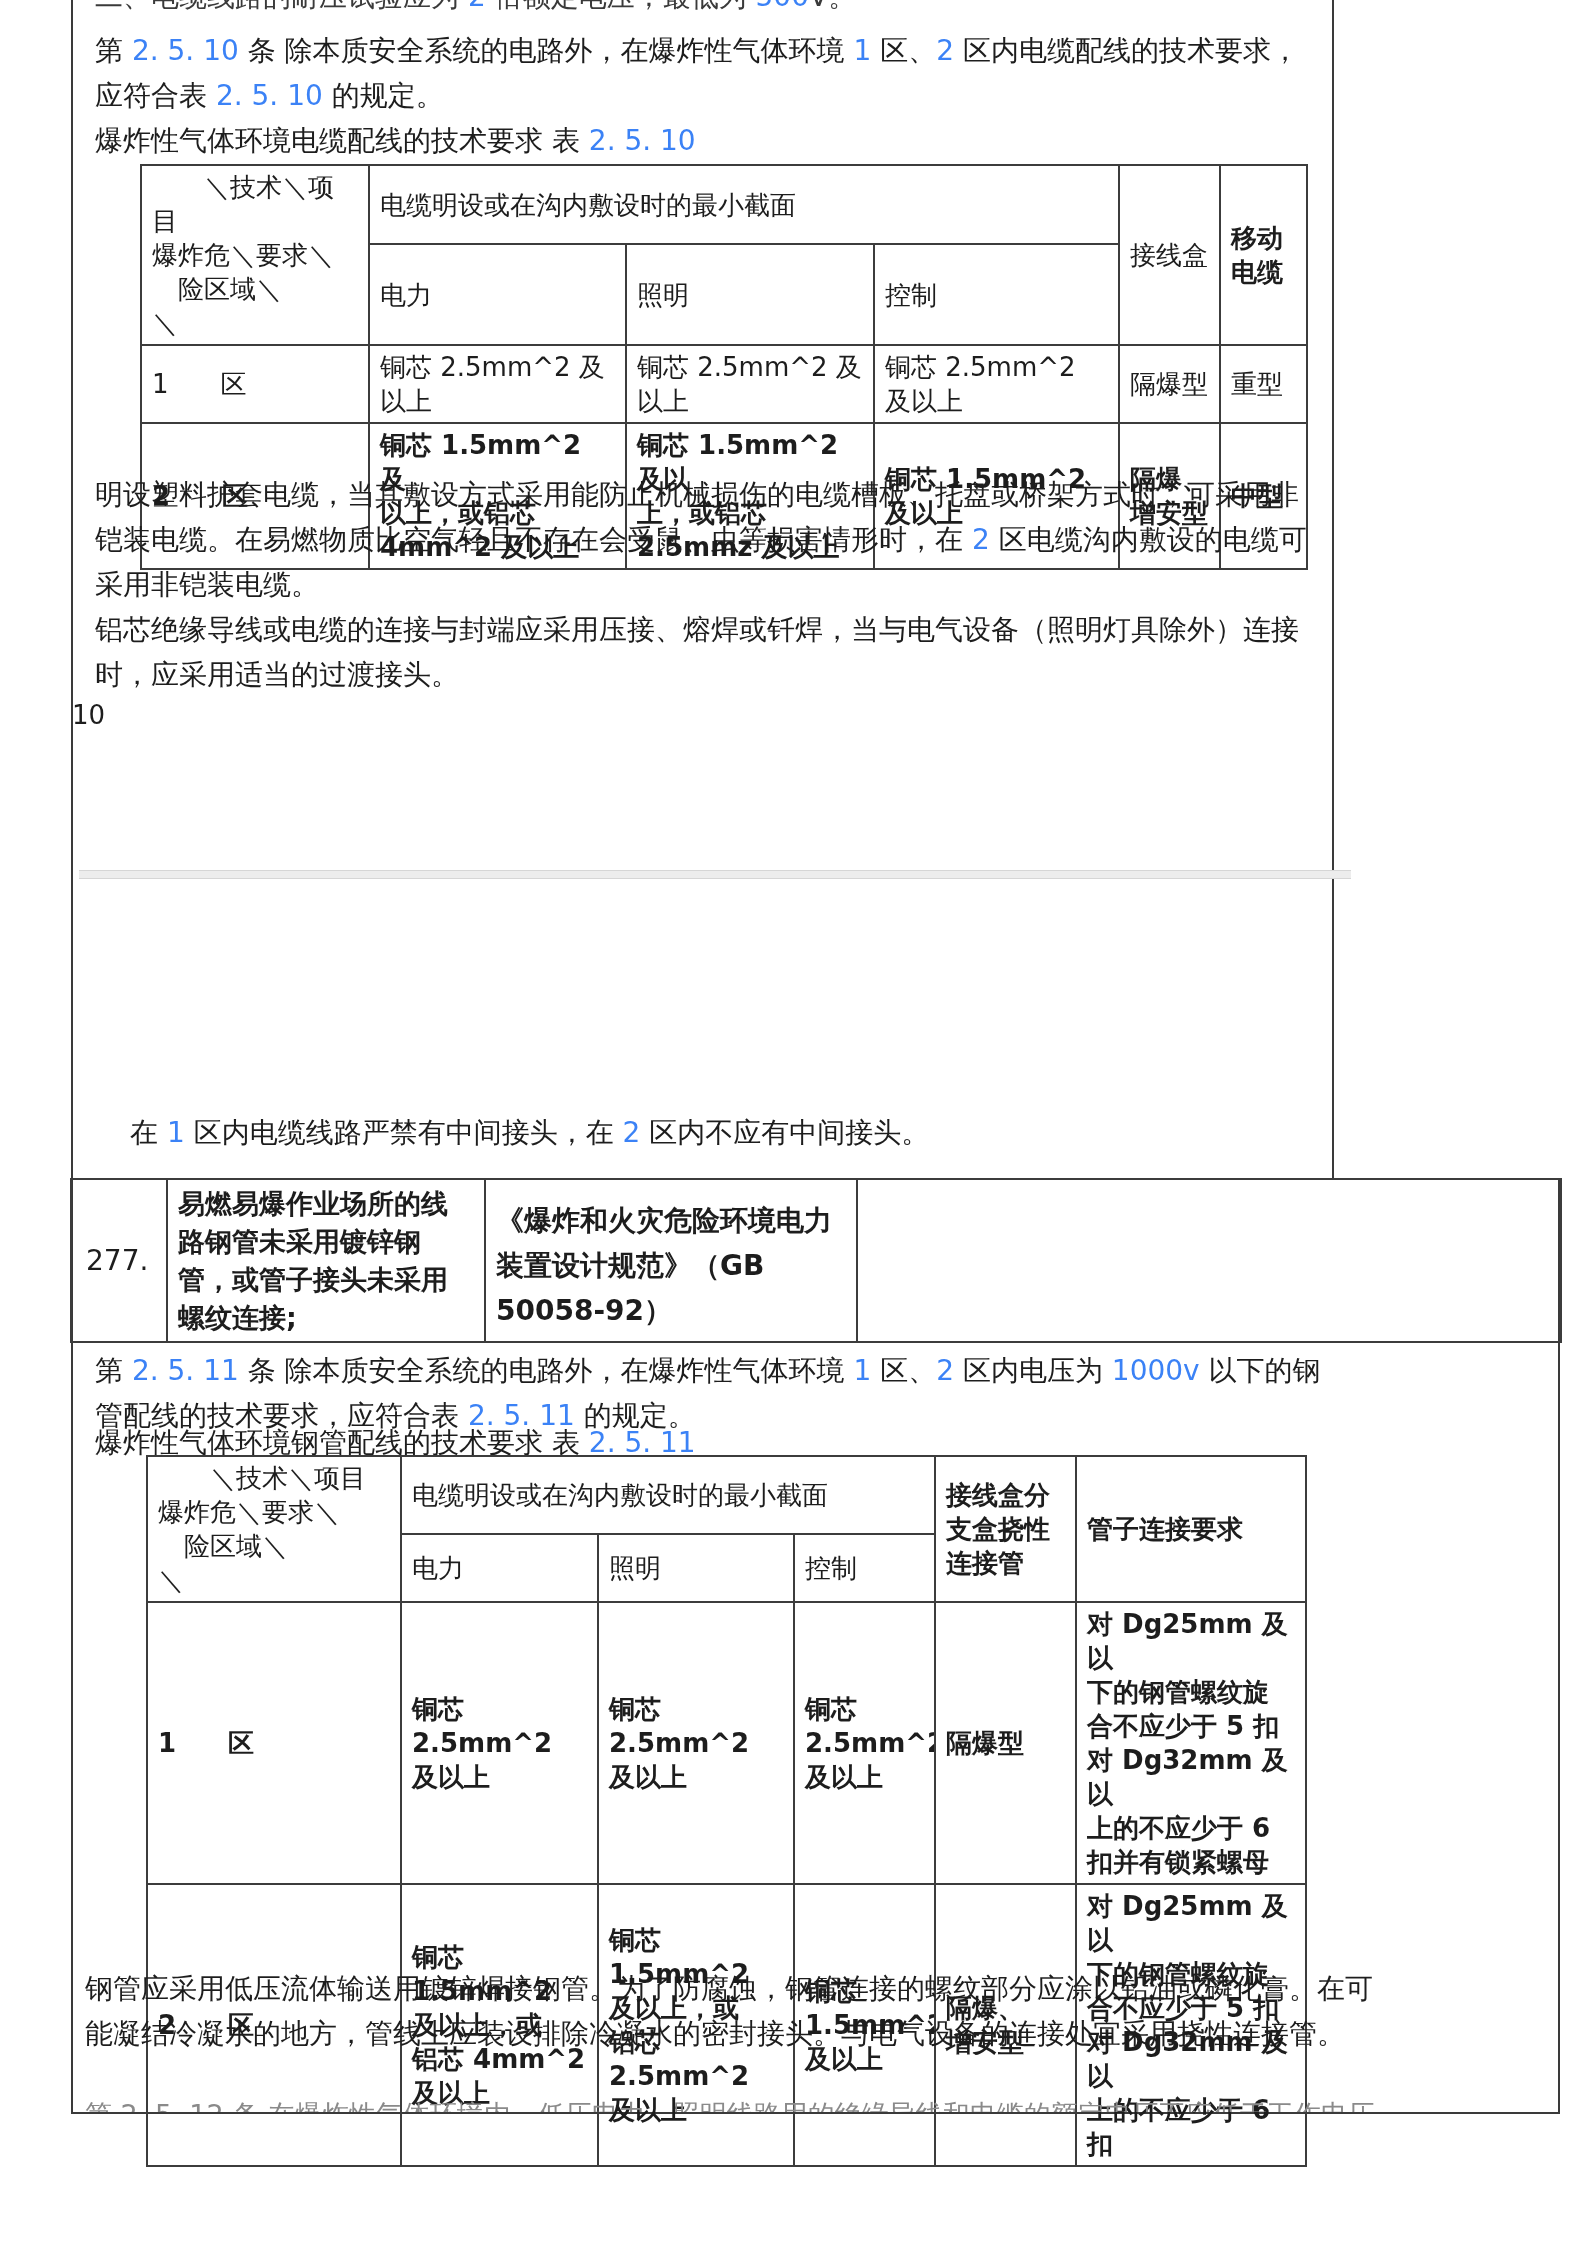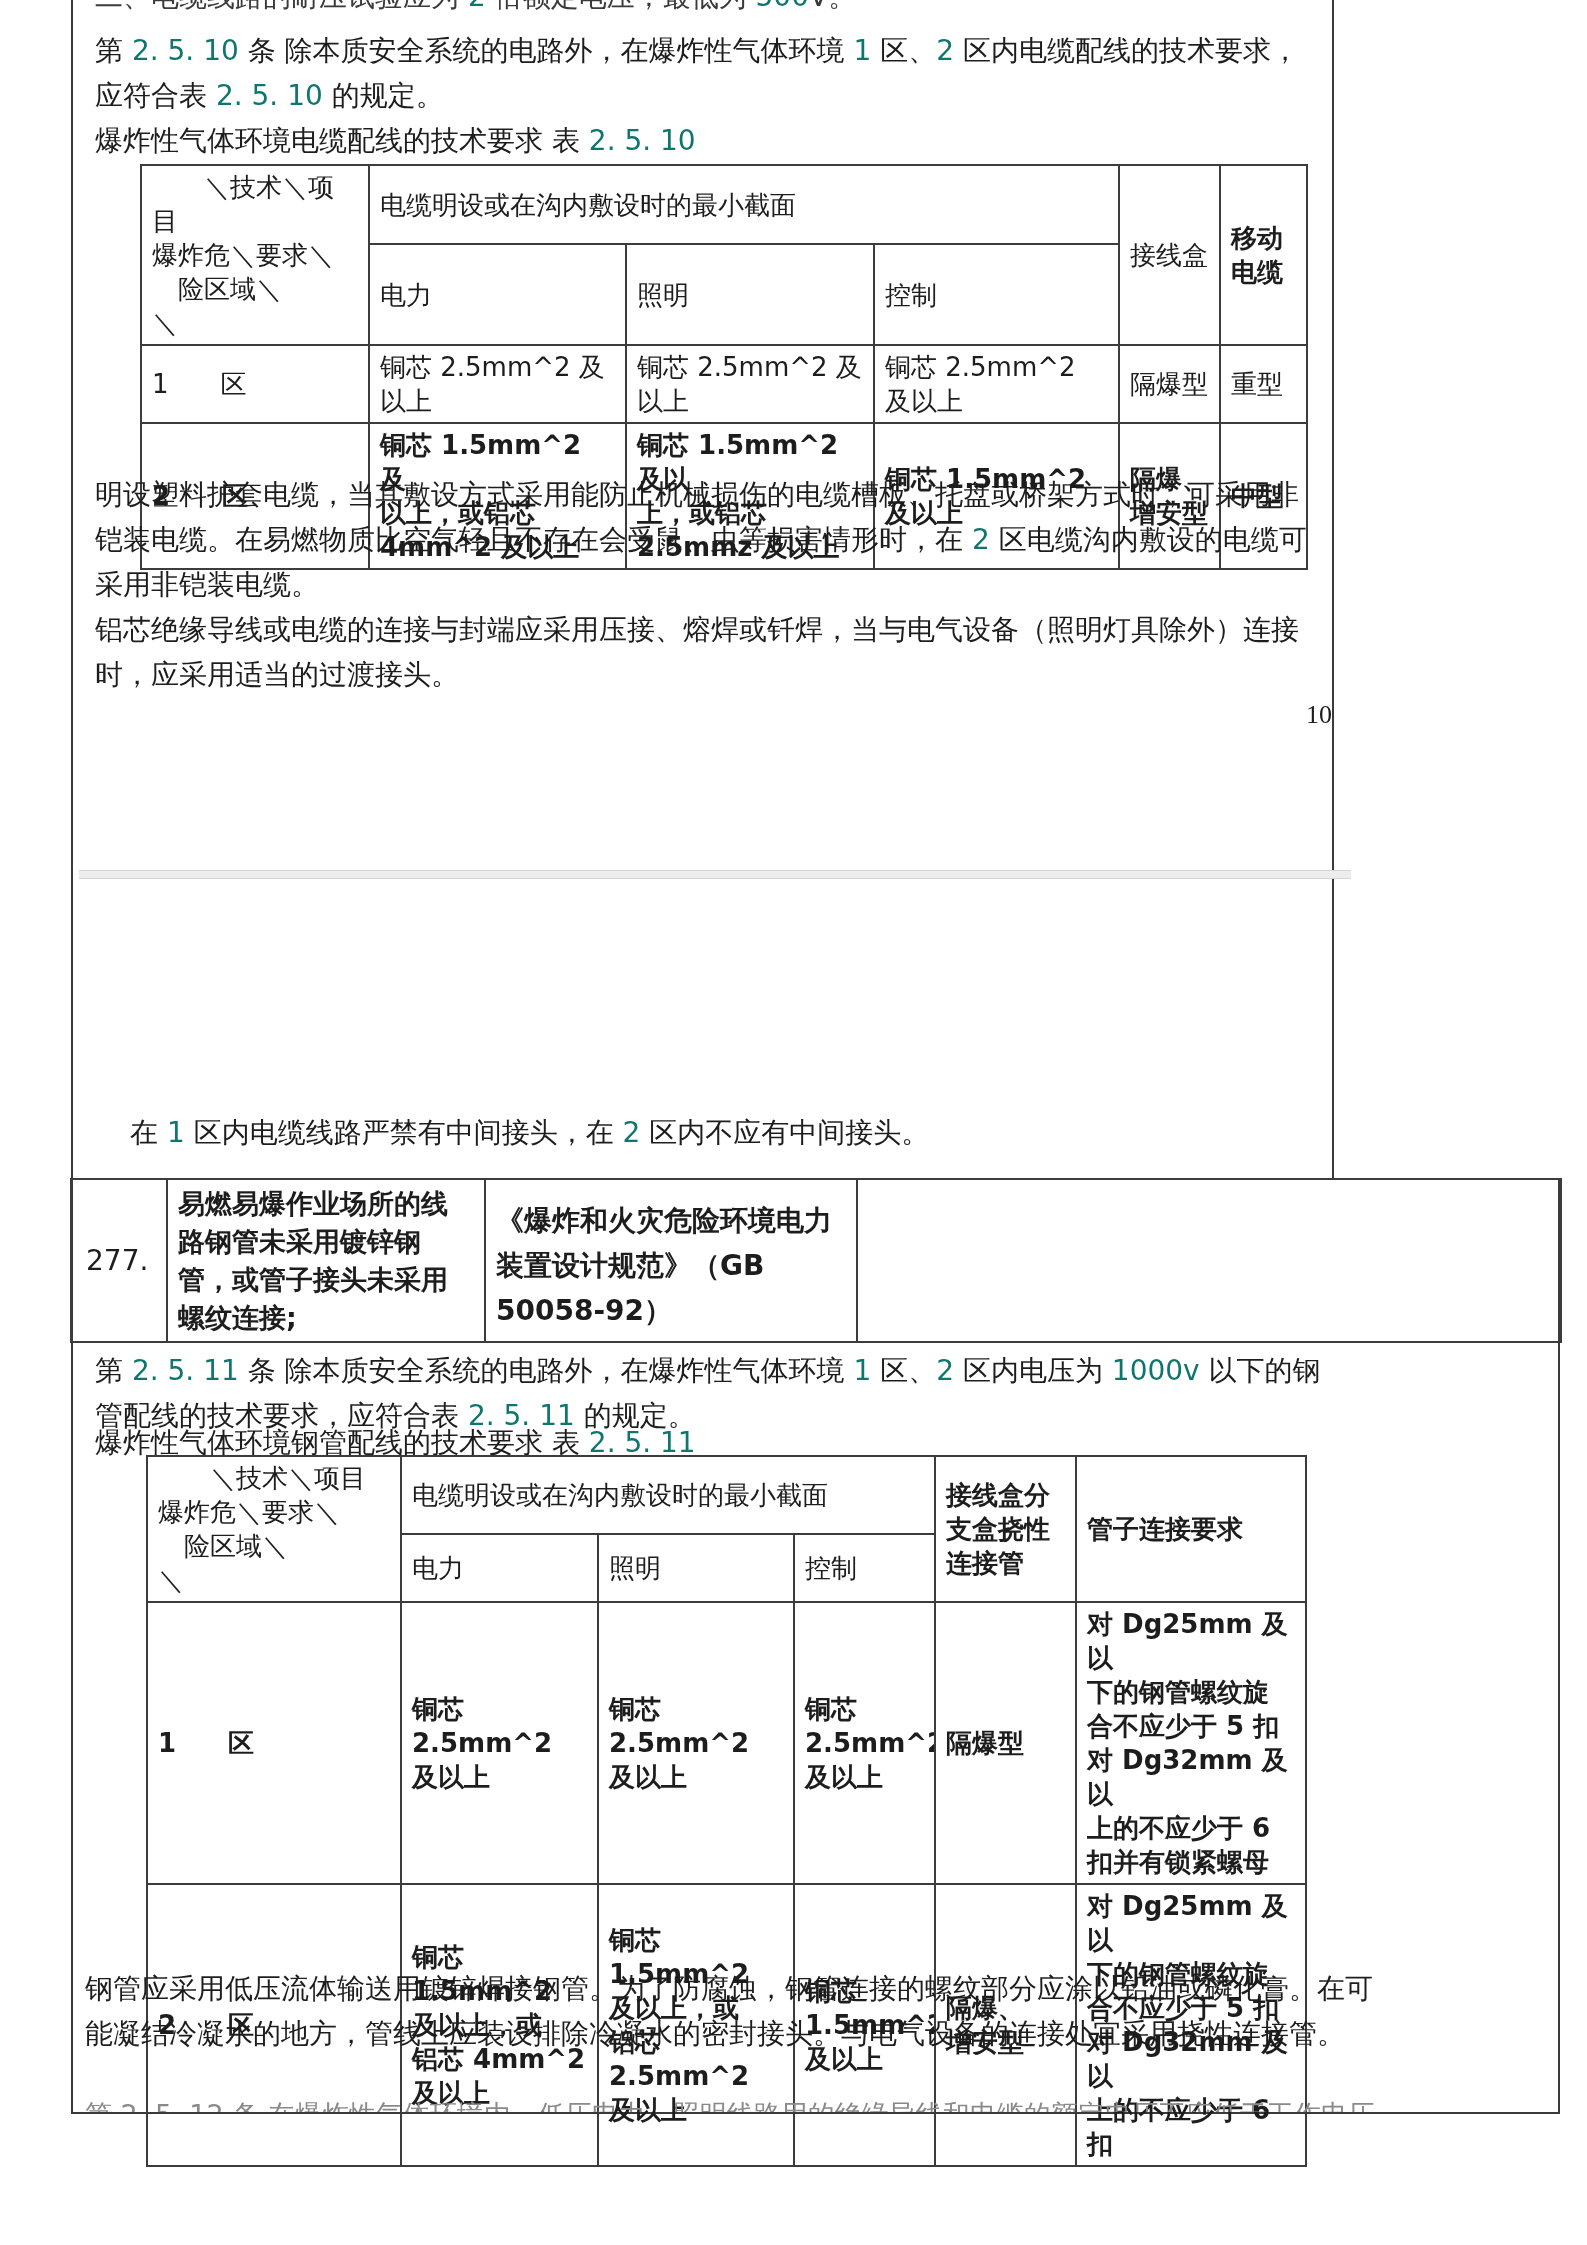--- a/index.html
+++ b/index.html
@@ -1,35 +1,35 @@
 <!DOCTYPE html>
 <html><head>
 <meta charset="utf-8">
 <style>
   html,body{margin:0;padding:0;background:#fff;}
   .page{position:relative;width:1587px;height:2245px;background:#ffffff;
         font-family:"DejaVu Sans",sans-serif;color:#1d1d1d;overflow:hidden;}
   .abs{position:absolute;}
   .body-text{font-size:28px;line-height:45px;color:#1d1d1d;}
-  .blue{color:#0f766e;}
+  .blue{color:#3b82f6;}
   .muted{color:#8a8a8a;}
   .vline{position:absolute;width:2px;background:#3a3a3a;}
   .hline{position:absolute;height:2px;background:#3a3a3a;}
   .divider{position:absolute;background:#ededed;border-top:1px solid #d6d6d6;border-bottom:1px solid #d6d6d6;}
   .clipbox{position:absolute;overflow:hidden;}
   table.doc-table{position:absolute;border-collapse:collapse;table-layout:fixed;}
   table.doc-table td{border:2px solid #3c3c3c;font-size:26px;line-height:34px;
         color:#1d1d1d;white-space:pre-line;padding:4px 10px;vertical-align:middle;overflow:hidden;}
   table.doc-table{border:2px solid #3c3c3c;}
   td.diag{font-size:26px;line-height:36px;padding-left:6px;vertical-align:middle;}
   td.ctr{}
   td.vtop{vertical-align:top;font-weight:bold;}
   td.lh37{line-height:37px;}
   td.small{font-size:25px;line-height:33px;}
-  .pagenum{font-size:26px;text-align:right;font-family:Liberation Serif, serif;}
+  .pagenum{font-size:26px;text-align:left;}
 </style>
 </head>
 <body>
 
 <div class="page">
 
   <div class="vline" style="left:71px;top:0;height:2114px"></div>
   <div class="vline" style="left:1332px;top:0;height:1178px"></div>
   <div class="vline" style="left:1558px;top:1178px;height:936px"></div>
   <div class="hline" style="left:71px;top:2112px;width:1489px"></div>

